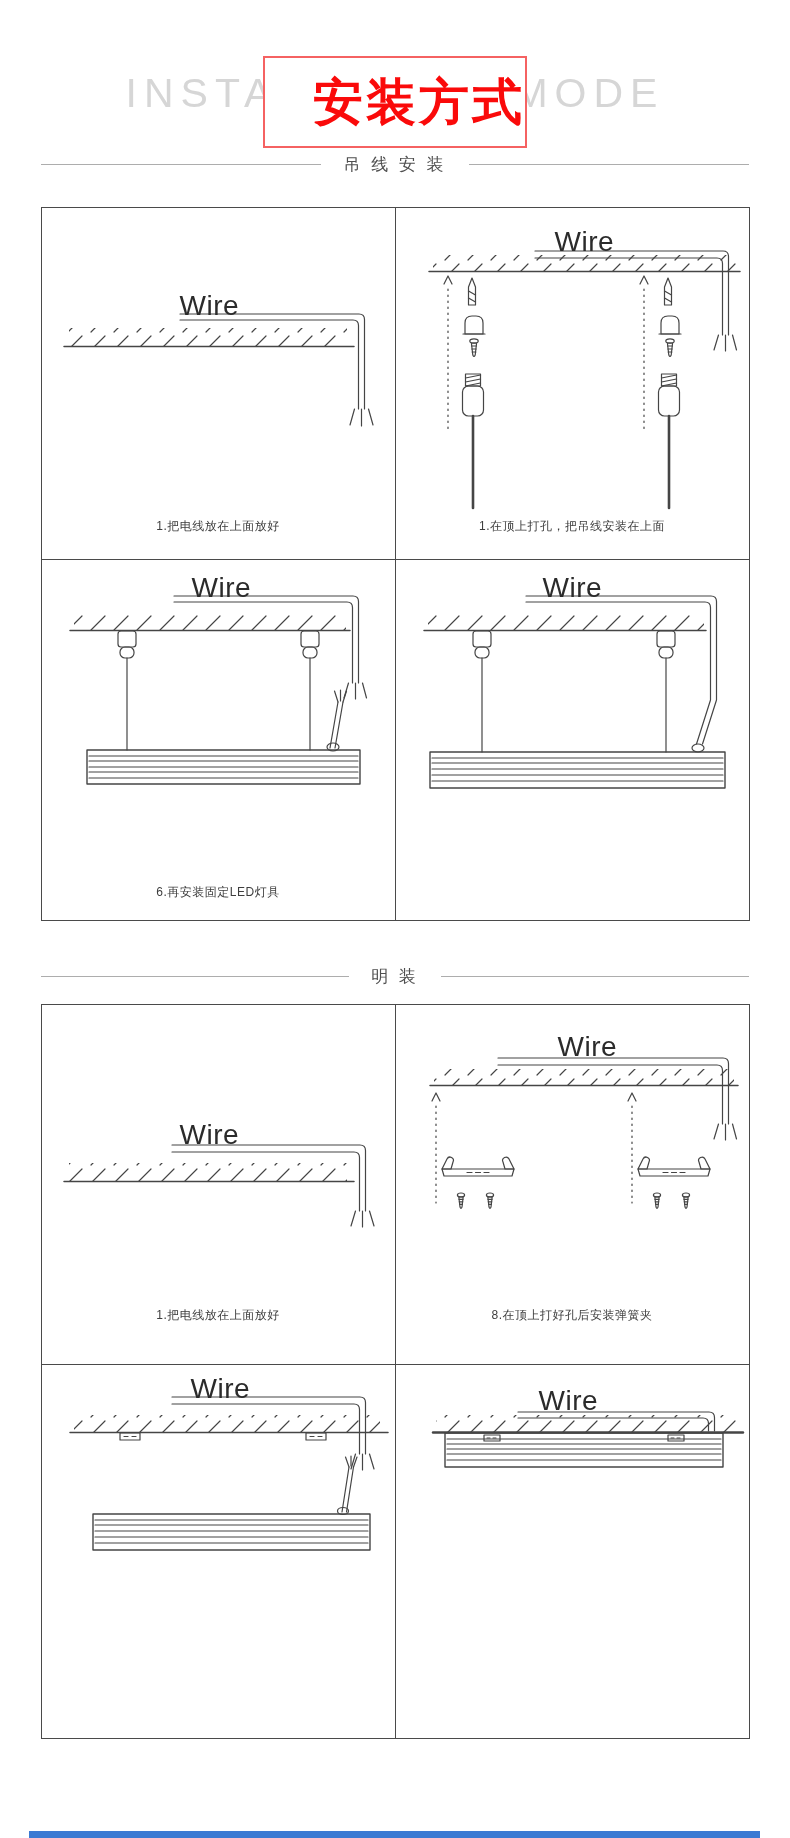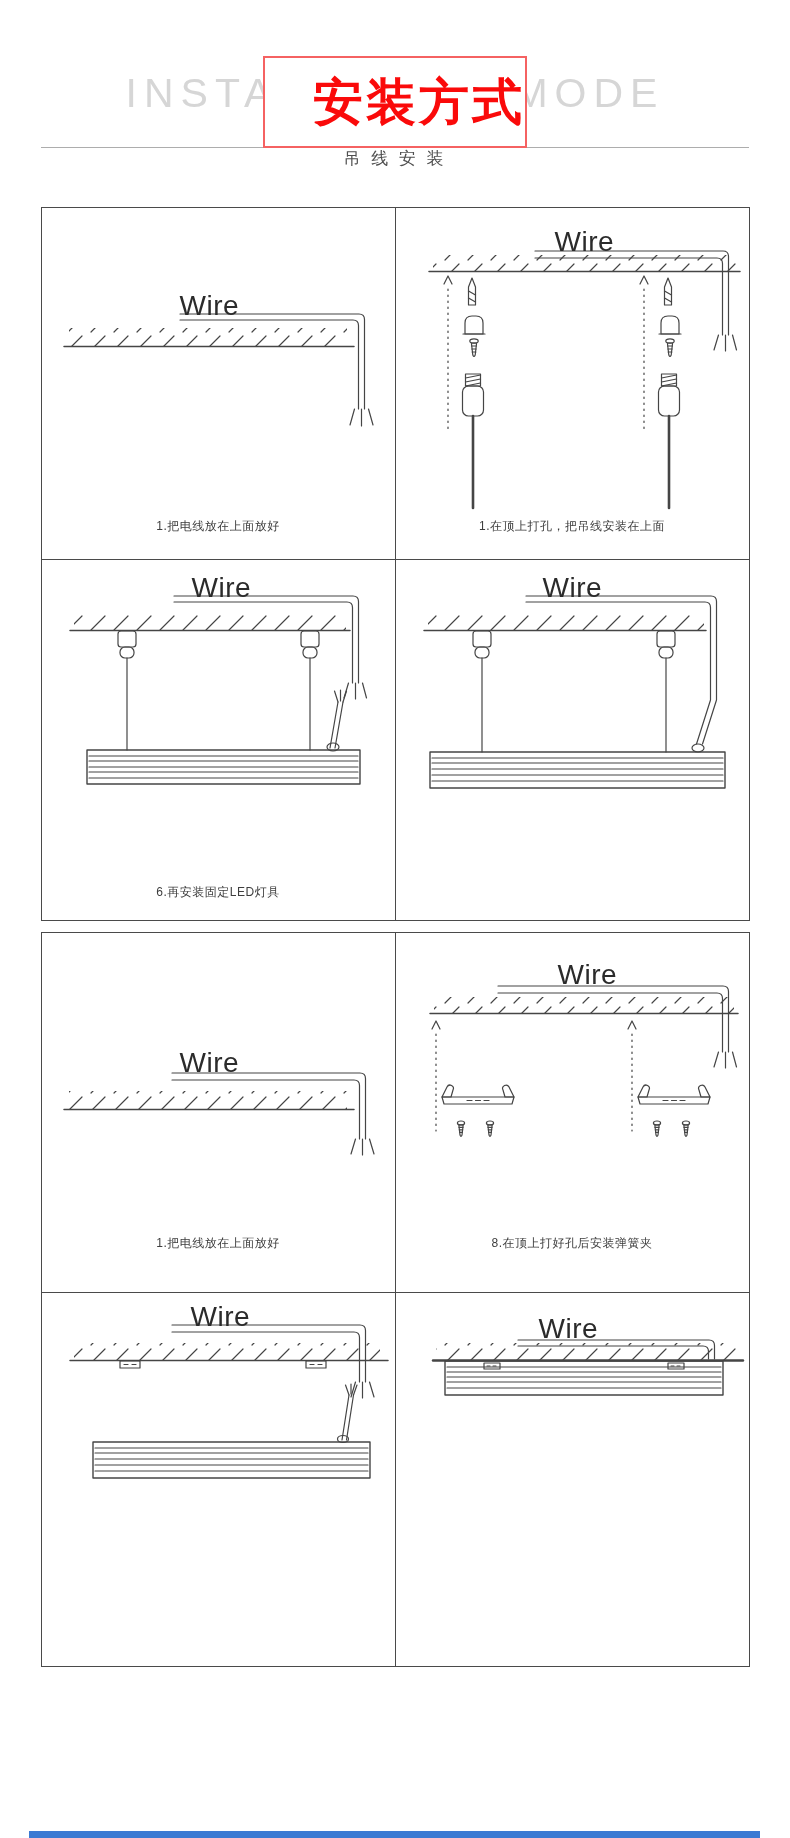--- a/index.html
+++ b/index.html
@@ -14,21 +14,21 @@
     font-size:41px;letter-spacing:7px;color:#d6d6d6;white-space:nowrap;
   }
   .title-box{
     position:absolute;top:56px;left:50%;transform:translateX(-50%);
     width:260px;height:88px;background:#fff;border:2px solid #f56262;
     display:flex;align-items:center;justify-content:flex-end;
     font-size:50px;font-weight:bold;color:#fa0a0a;letter-spacing:3px;white-space:nowrap;
   }
   
   .sec-heading{
-    width:708px;margin:0 auto;height:34px;display:flex;align-items:flex-start;
+    width:708px;margin:0 auto;height:34px;display:flex;align-items:center;
   }
   .sec-heading .hline{flex:1;height:1px;background:#adadad;}
   .sec-heading .htxt{
     padding:0 22px;font-size:17px;color:#4f4f4f;letter-spacing:3px;white-space:nowrap;
   }
   .sec-heading.second{margin-top:38px;}
   
   .grid{
     width:707px;margin:0 auto;border:1px solid #4a4a4a;
     display:grid;grid-template-columns:1fr 1fr;box-sizing:content-box;background:#fff;
@@ -207,20 +207,25 @@
           </g>
           <g>
             <rect class="fx" x="34" y="192" width="295" height="36"></rect>
             <path d="M36 198 H327 M36 203 H327 M36 209 H327 M36 215 H327 M36 221 H327"></path>
           </g>
         </svg>
       </div>
     </div>
   </div>
 
+  <div class="sec-heading second">
+    <span class="hline"></span>
+    <span class="htxt">明  装</span>
+    <span class="hline"></span>
+  </div>
 
   <div class="grid g2">
 
     <div class="cell r1 bR bB">
       <div class="drawing">
         <span class="wire-label" style="left:138px;top:114px">Wire</span>
         <svg viewBox="0 0 353 290" height="290">
           <defs>
               <pattern id="ha5" width="23" height="18" patternUnits="userSpaceOnUse">
                 <line x1="3" y1="16" x2="17" y2="2"></line>

